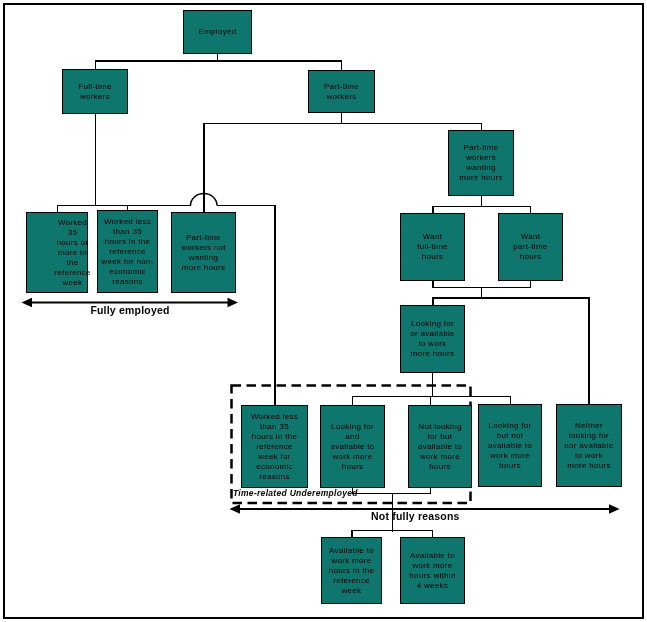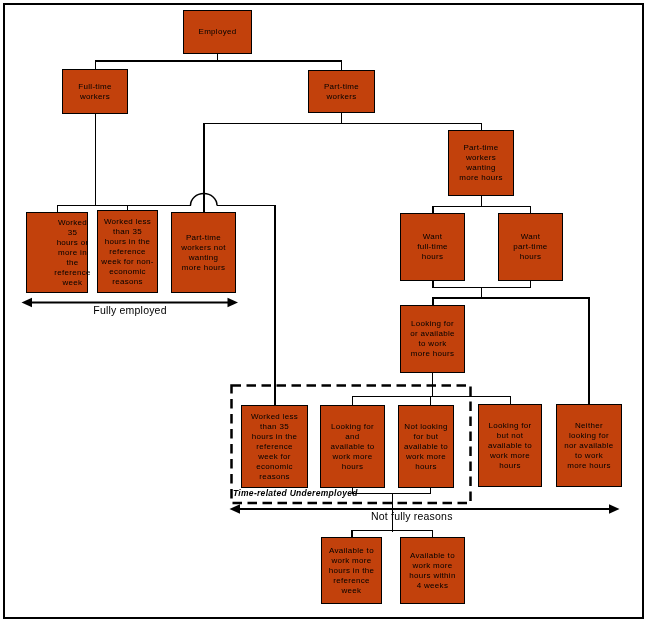--- a/index.html
+++ b/index.html
@@ -7,31 +7,31 @@
     position:relative; width:647px; height:622px; margin:0 auto;
     background:#ffffff; overflow:hidden;
     font-family:"Liberation Sans","DejaVu Sans",sans-serif; color:#000;
   }
   .page-border {
     position:absolute; left:3px; top:3px; right:3px; bottom:3px;
     border:2px solid #000;
   }
   .node {
     position:absolute; box-sizing:border-box;
-    border:1.5px solid #000; background:#c2410c;
+    border:1.5px solid #000; background:#0f766e;
     display:flex; align-items:center; justify-content:center;
     text-align:center; white-space:pre-line;
     font-size:8px; line-height:10px; letter-spacing:0.3px;
     padding:1px;
   }
   .hline { position:absolute; height:1.5px; background:#000; }
   .vline { position:absolute; width:1.5px; background:#000; }
   .overlay { position:absolute; left:0; top:0; }
   .arrow-label {
-    position:absolute; font-weight:normal; font-size:10.5px;
+    position:absolute; font-weight:bold; font-size:10.5px;
     letter-spacing:0.2px; white-space:nowrap;
   }
   .fully-label { left:22px; top:304px; width:216px; text-align:center; }
   .notfully-label { left:371px; top:510px; }
   .dashed-label {
     position:absolute; left:233px; top:488px;
     font-style:italic; font-weight:bold; font-size:8.5px;
     letter-spacing:0.3px; white-space:nowrap;
   }
 </style>
@@ -148,21 +148,21 @@
 hours in the
 reference
 week for
 economic
 reasons</div>
   <div class="node" style="left:320px;top:405px;width:65px;height:83px;">Looking for
 and
 available to
 work more
 hours</div>
-  <div class="node" style="left:398px;top:405px;width:56px;height:83px;">Not looking
+  <div class="node" style="left:408px;top:405px;width:64px;height:83px;">Not looking
 for but
 available to
 work more
 hours</div>
   <div class="node" style="left:478px;top:404px;width:64px;height:83px;">Looking for
 but not
 available to
 work more
 hours</div>
   <div class="node" style="left:556px;top:404px;width:66px;height:83px;">Neither

